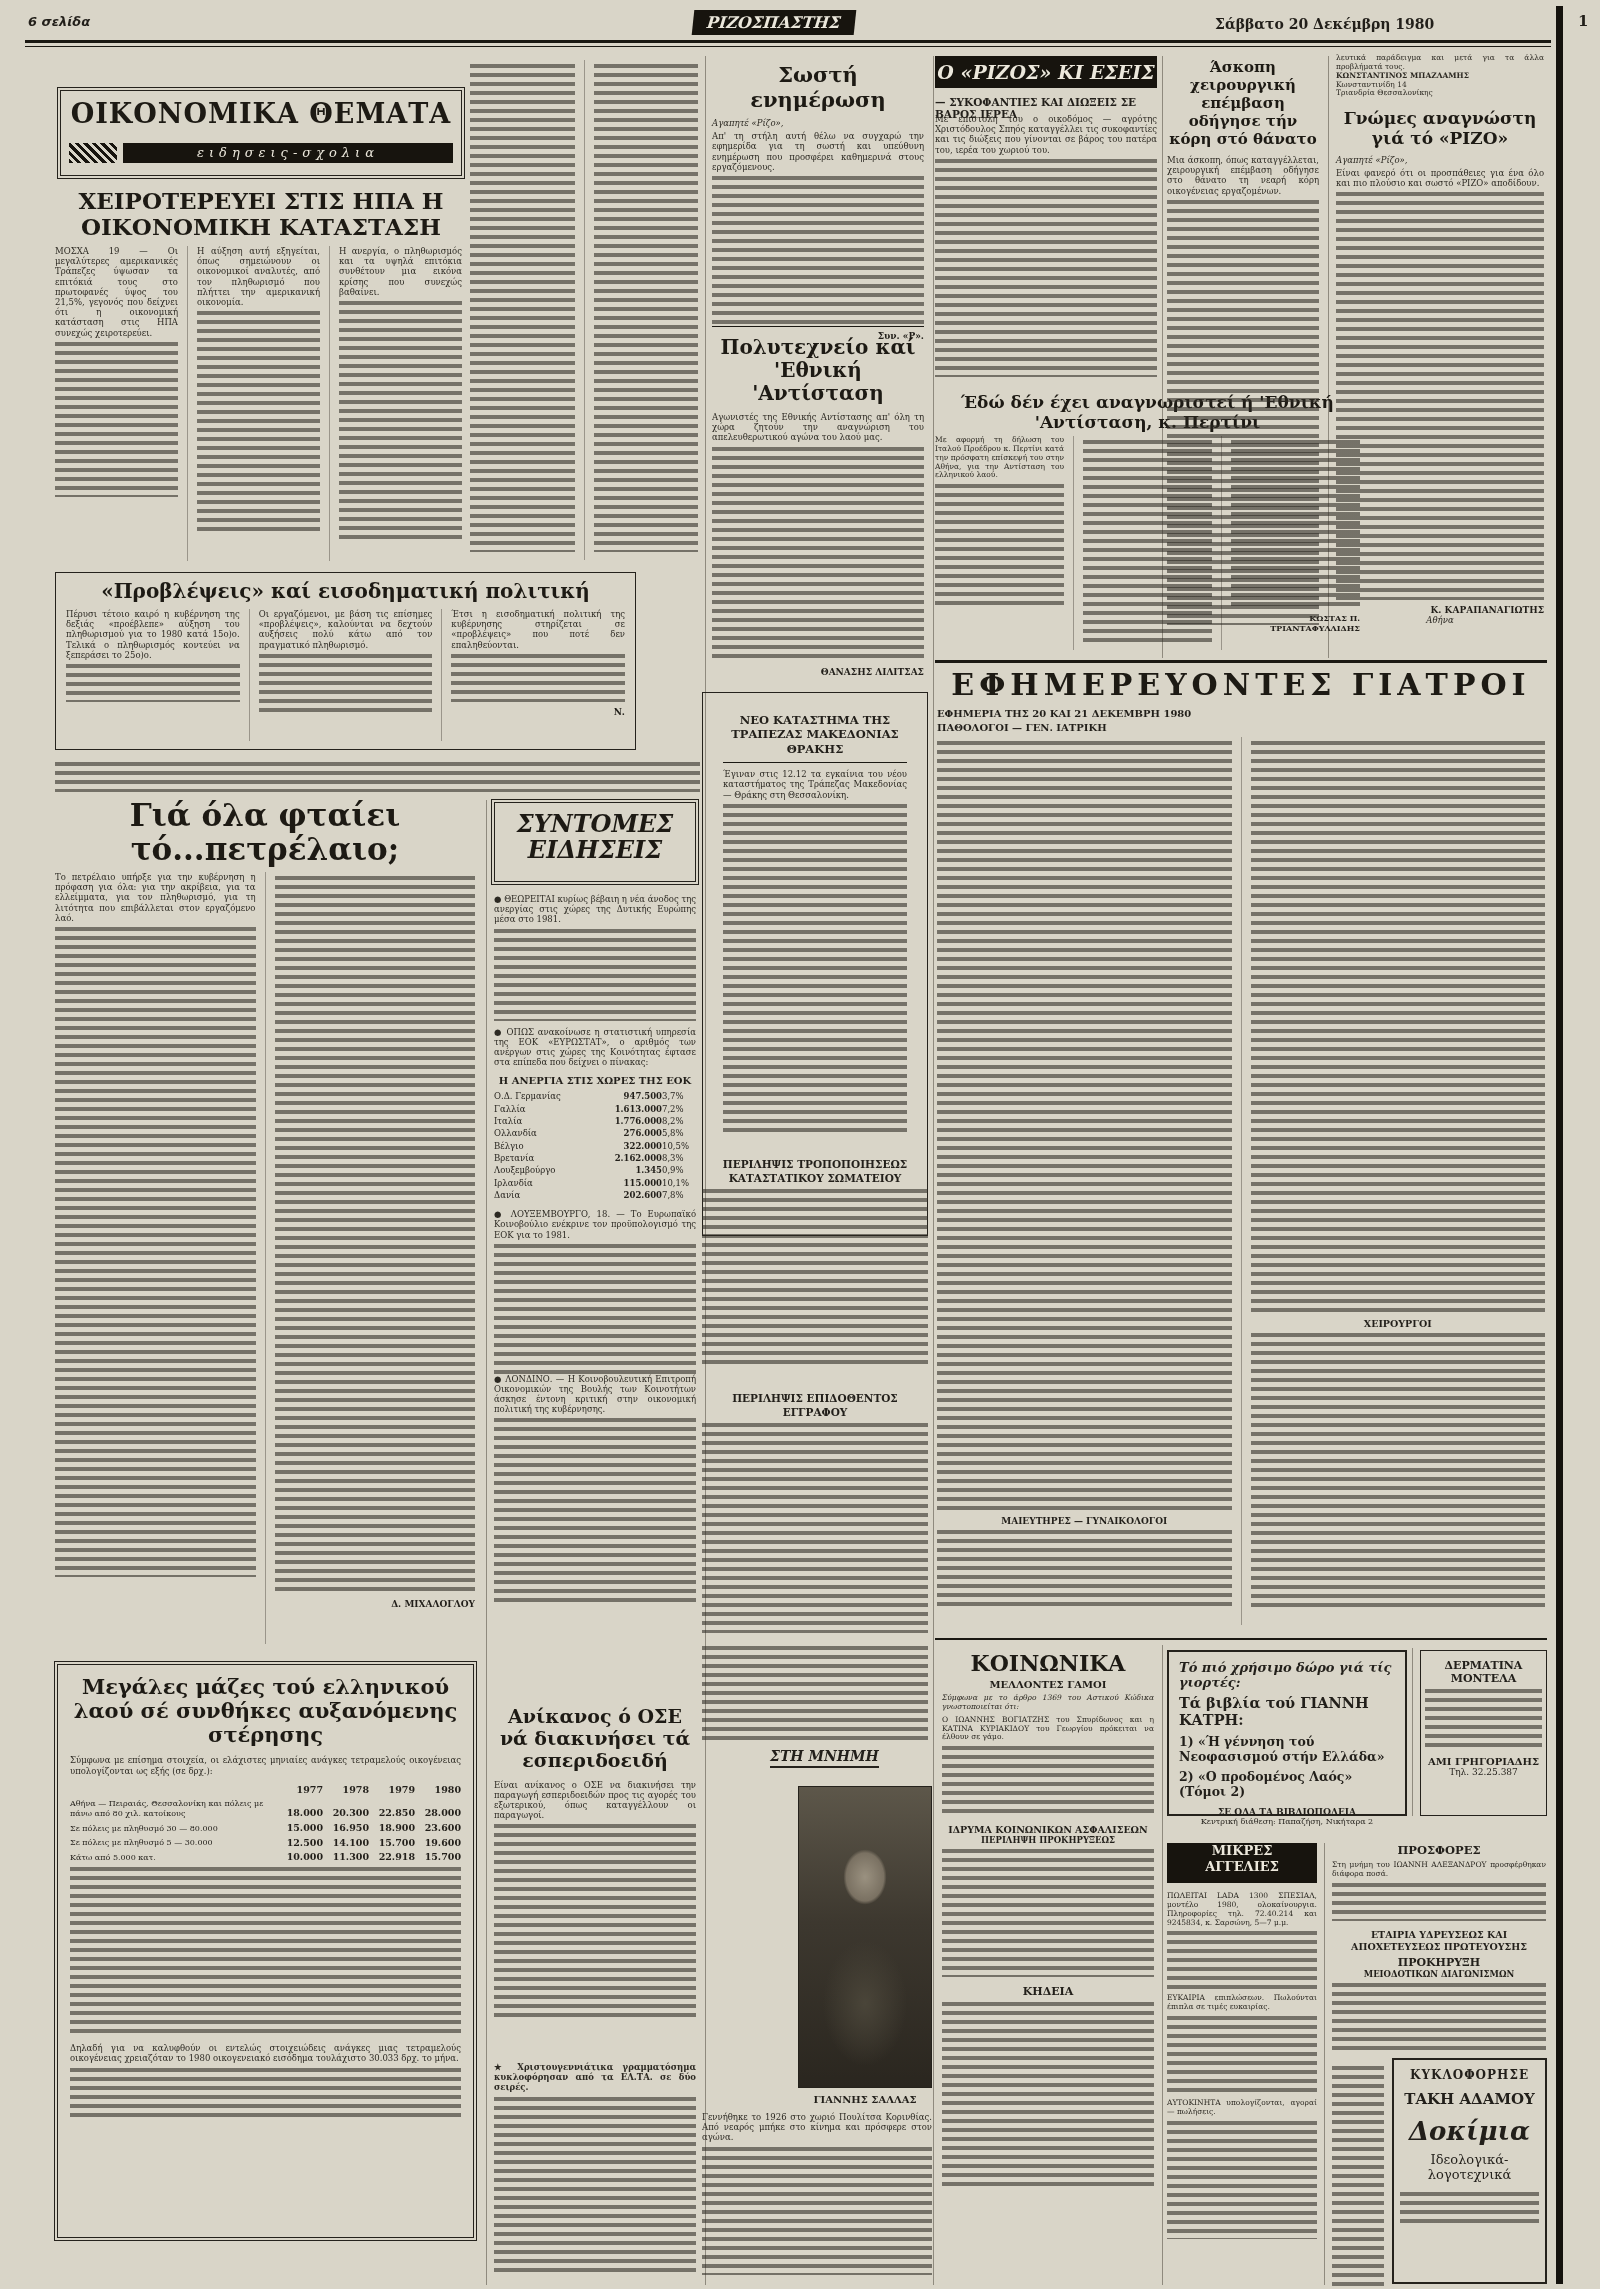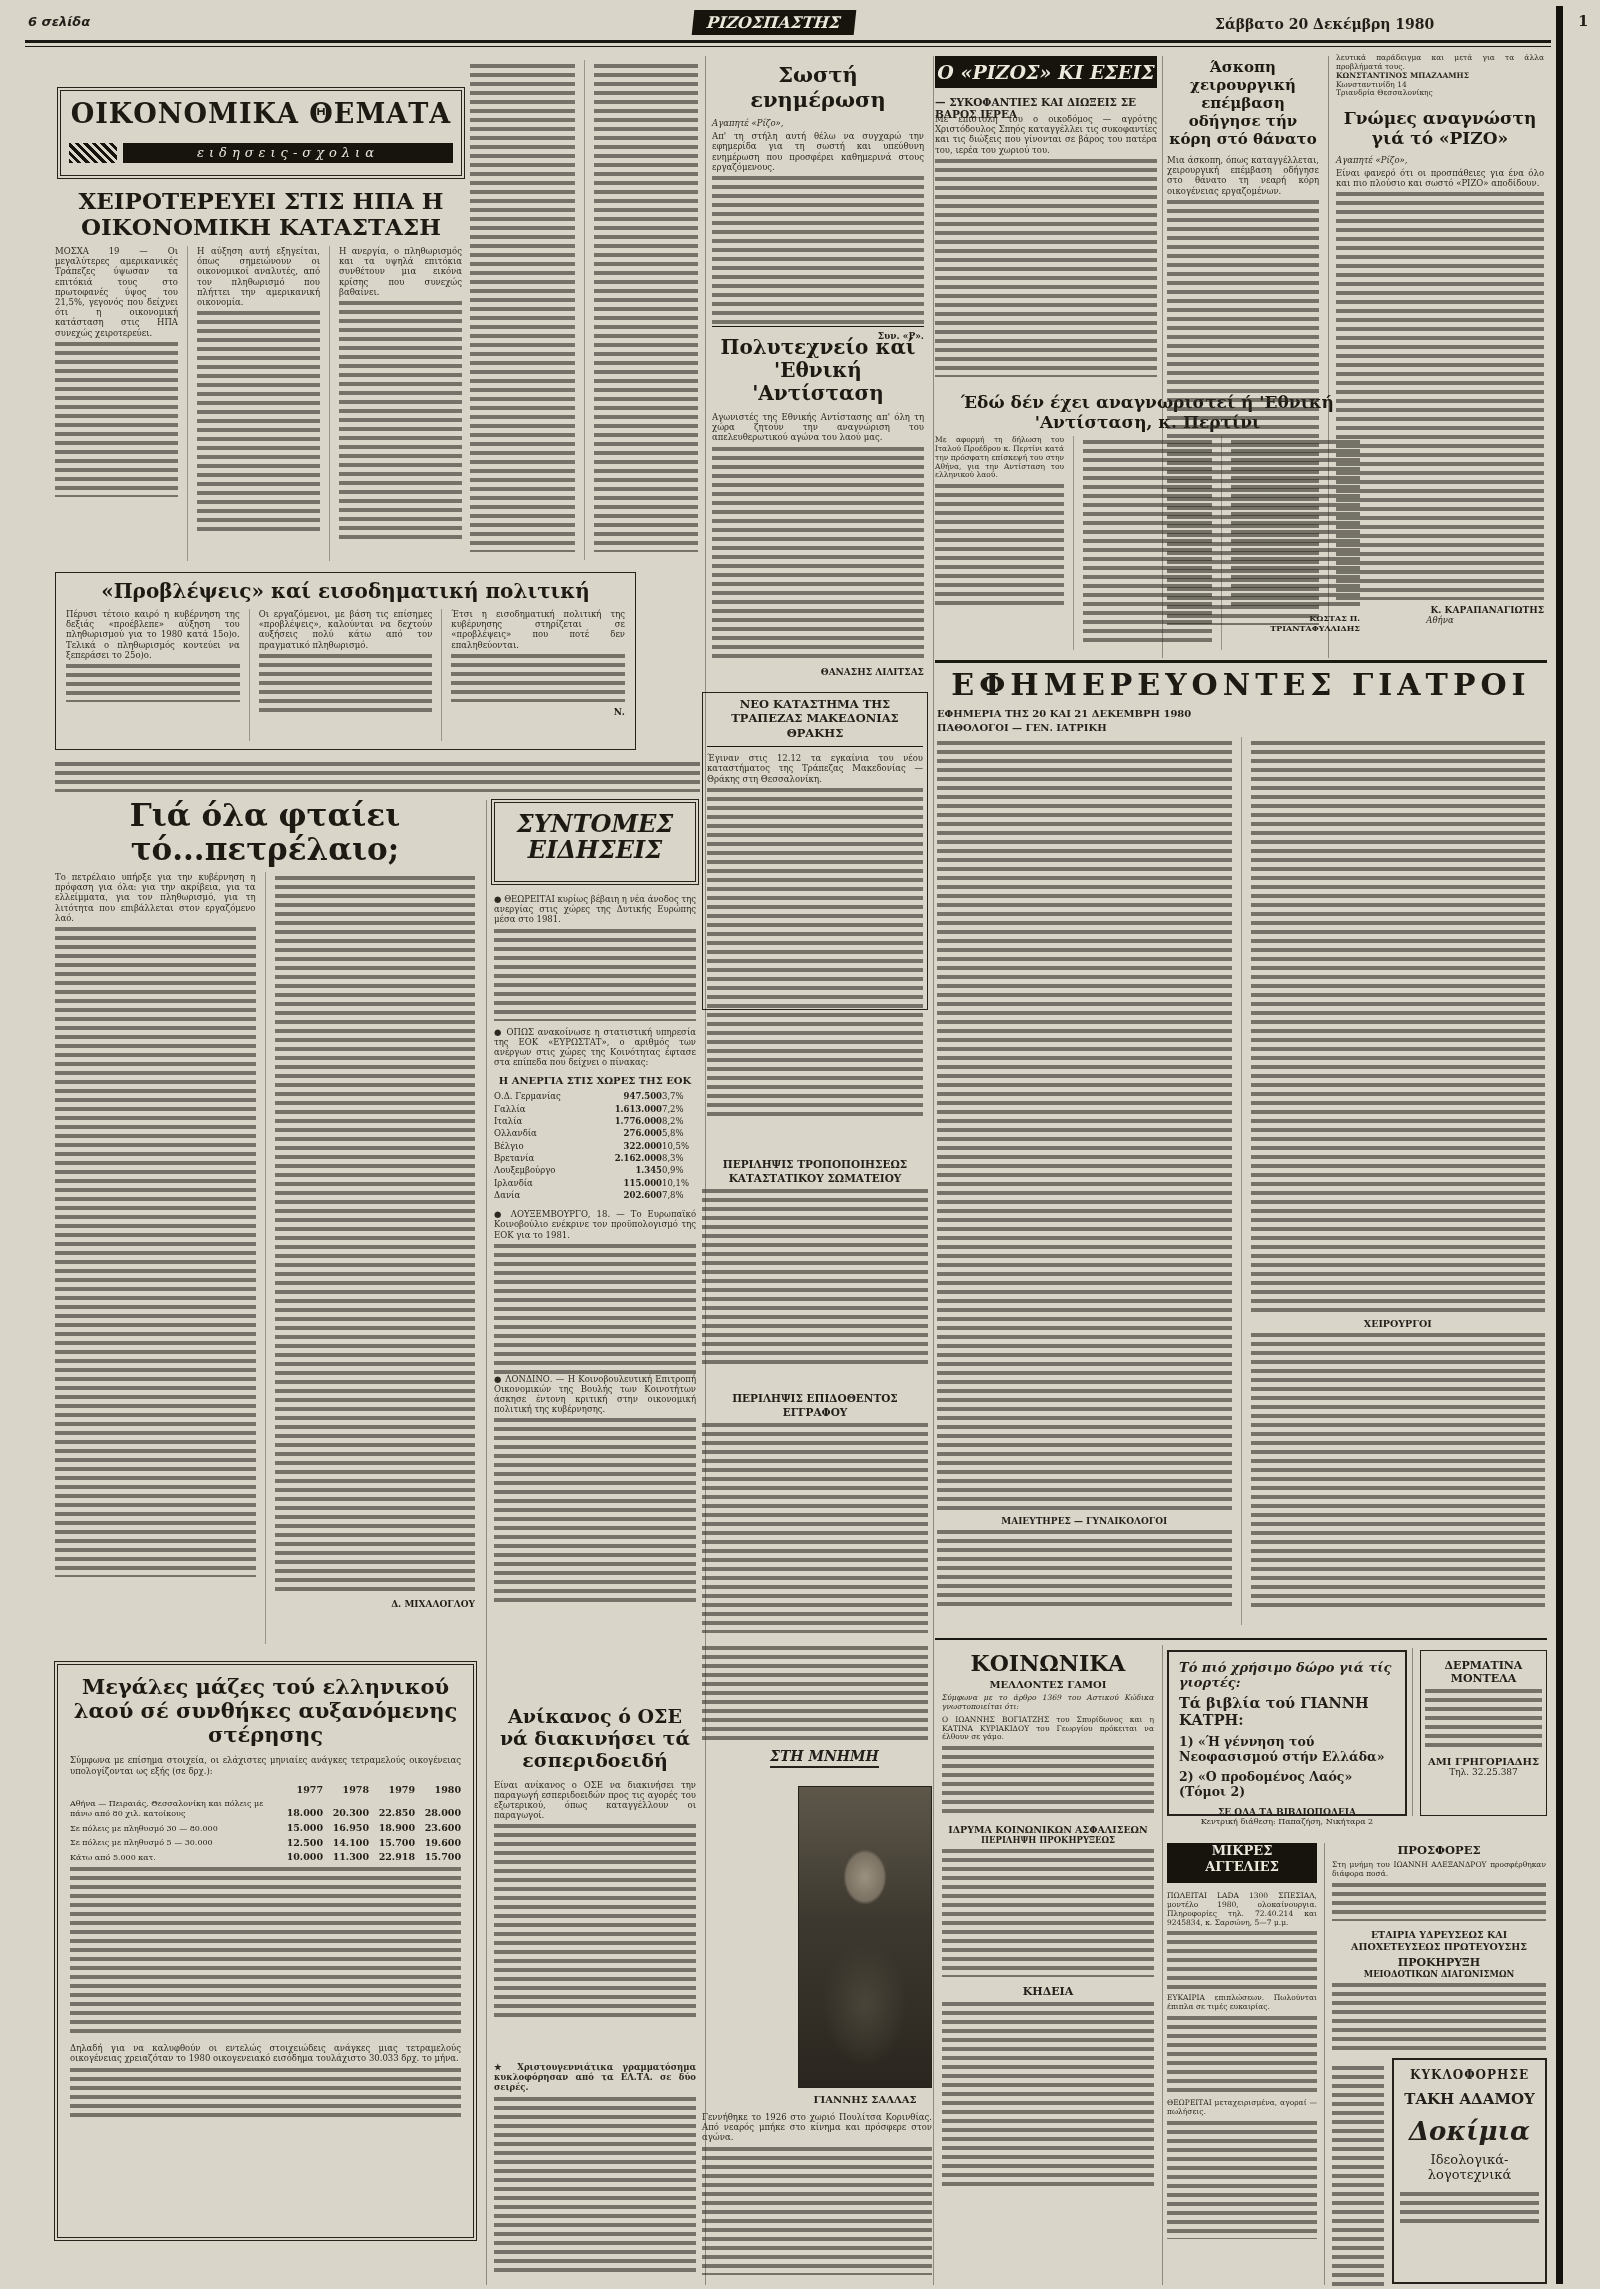--- a/index.html
+++ b/index.html
@@ -247,21 +247,21 @@
   </div>
   <div class="abs rule" style="left:712px;top:326px;width:212px;height:1px"></div>
 
   <div class="abs" style="left:712px;top:336px;width:212px">
     <div class="hser ctr" style="font-size:20px;line-height:1.15">Πολυτεχνείο καί 'Εθνική 'Αντίσταση</div>
     <div class="micro" style="margin-top:7px">Αγωνιστές της Εθνικής Αντίστασης απ' όλη τη χώρα ζητούν την αναγνώριση του απελευθερωτικού αγώνα του λαού μας.</div>
     <div class="ft" style="height:215px"></div>
     <div class="sig">ΘΑΝΑΣΗΣ ΛΙΛΙΤΣΑΣ</div>
   </div>
 
-  <div class="abs box1" style="left:702px;top:692px;width:226px;height:318px;padding:4px">
+  <div class="abs box1" style="left:702px;top:692px;width:226px;height:544px;padding:20px">
     <div class="b ctr" style="font-size:11.5px;line-height:1.25">ΝΕΟ ΚΑΤΑΣΤΗΜΑ ΤΗΣ ΤΡΑΠΕΖΑΣ ΜΑΚΕΔΟΝΙΑΣ ΘΡΑΚΗΣ</div>
     <div class="rule" style="height:1px;margin:6px 0"></div>
     <div class="micro">Έγιναν στις 12.12 τα εγκαίνια του νέου καταστήματος της Τράπεζας Μακεδονίας — Θράκης στη Θεσσαλονίκη.</div>
     <div class="ft" style="height:330px"></div>
   </div>
 
   <div class="abs" style="left:702px;top:1158px;width:226px">
     <div class="b ctr" style="font-size:10.5px;line-height:1.3">ΠΕΡΙΛΗΨΙΣ ΤΡΟΠΟΠΟΙΗΣΕΩΣ ΚΑΤΑΣΤΑΤΙΚΟΥ ΣΩΜΑΤΕΙΟΥ</div>
     <div class="ft" style="height:180px"></div>
   </div>
@@ -372,21 +372,21 @@
 
   <div class="abs banner ctr" style="left:1167px;top:1843px;width:150px;height:40px;padding-top:0">
     <span class="b" style="font-size:13px;font-family:'DejaVu Serif',serif;display:block;line-height:1.2">ΜΙΚΡΕΣ</span>
     <span class="b" style="font-size:13px;font-family:'DejaVu Serif',serif;display:block;line-height:1.2">ΑΓΓΕΛΙΕΣ</span>
   </div>
   <div class="abs" style="left:1167px;top:1892px;width:150px">
     <div class="mic7">ΠΩΛΕΙΤΑΙ LADA 1300 ΣΠΕΣΙΑΛ, μοντέλο 1980, ολοκαίνουργια. Πληροφορίες τηλ. 72.40.214 και 9245834, κ. Σαρσώνη, 5—7 μ.μ.</div>
     <div class="ft" style="height:58px"></div>
     <div class="mic7" style="margin-top:5px">ΕΥΚΑΙΡΙΑ επιπλώσεων. Πωλούνται έπιπλα σε τιμές ευκαιρίας.</div>
     <div class="ft" style="height:78px"></div>
-    <div class="mic7" style="margin-top:5px">ΘΕΩΡΕΙΤΑΙ μεταχειρισμένα, αγοραί — πωλήσεις.</div>
+    <div class="mic7" style="margin-top:5px">ΑΥΤΟΚΙΝΗΤΑ υπολογίζονται, αγοραί — πωλήσεις.</div>
     <div class="ft" style="height:118px"></div>
   </div>
 
   <div class="abs" style="left:1332px;top:1843px;width:214px">
     <div class="b ctr" style="font-size:11.5px">ΠΡΟΣΦΟΡΕΣ</div>
     <div class="mic7" style="margin-top:4px">Στη μνήμη του ΙΩΑΝΝΗ ΑΛΕΞΑΝΔΡΟΥ προσφέρθηκαν διάφορα ποσά.</div>
     <div class="ft" style="height:38px"></div>
     <div class="b ctr" style="font-size:9.5px;margin-top:8px;line-height:1.3">ΕΤΑΙΡΙΑ ΥΔΡΕΥΣΕΩΣ ΚΑΙ ΑΠΟΧΕΤΕΥΣΕΩΣ ΠΡΩΤΕΥΟΥΣΗΣ</div>
     <div class="b ctr" style="font-size:11px;margin-top:3px">ΠΡΟΚΗΡΥΞΗ</div>
     <div class="b ctr" style="font-size:8.5px">ΜΕΙΟΔΟΤΙΚΩΝ ΔΙΑΓΩΝΙΣΜΩΝ</div>

